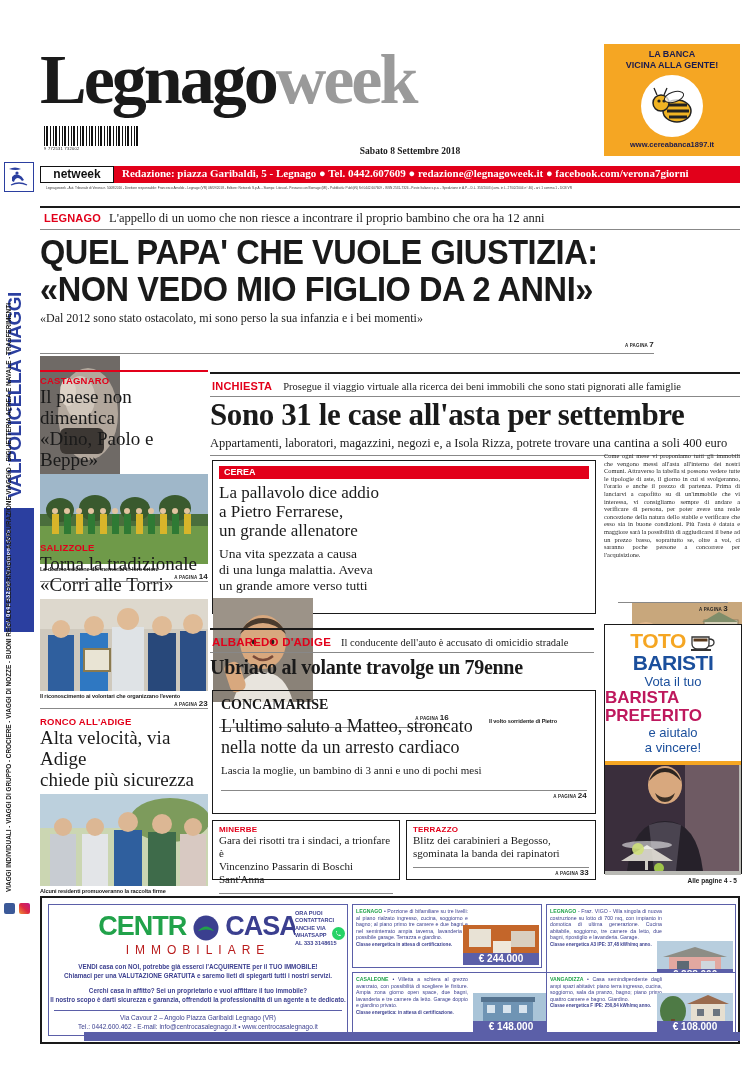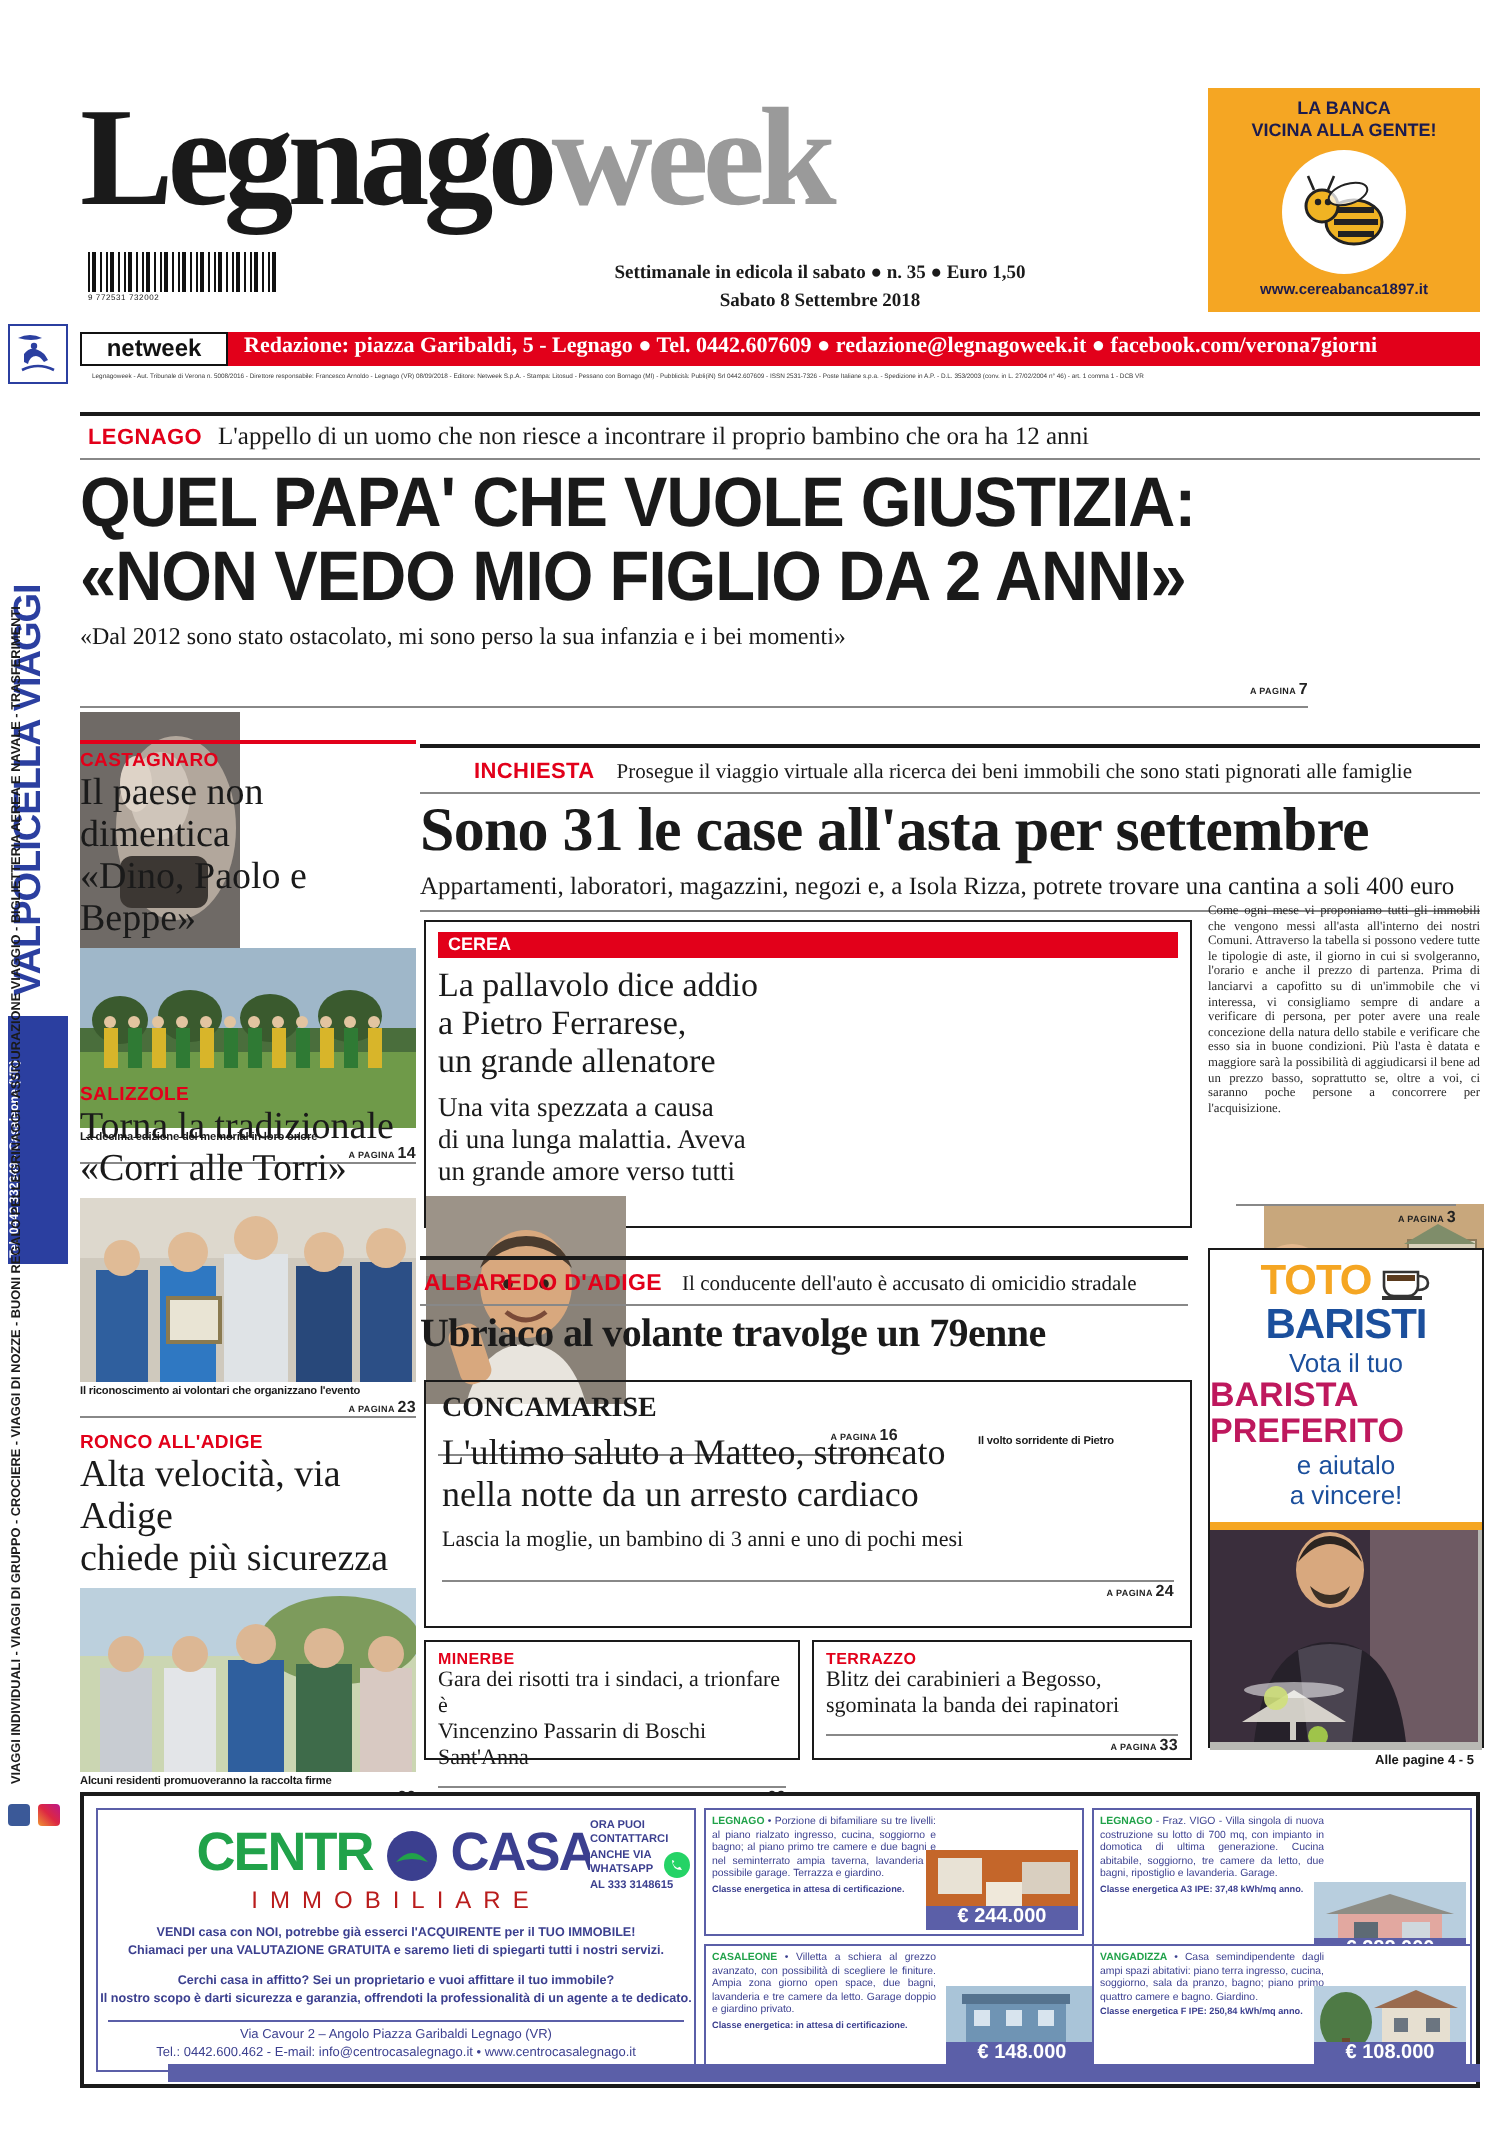--- a/index.html
+++ b/index.html
@@ -180,21 +180,20 @@
 
   <div class="abs" id="masthead">
     <div id="logo-text"><span>Legnago</span><span class="wk">week</span></div>
   </div>
 
   <div class="abs" id="barcode">
     <div class="bars"></div>
     <div class="num">9 772531 732002</div>
   </div>
 
-  <div class="abs" id="sub1">Settimanale in edicola il sabato ● n. 35 ● Euro 1,50</div>
   <div class="abs" id="sub2">Sabato 8 Settembre 2018</div>
 
   <div class="abs" id="bank-ad">
     <div class="bl">LA BANCA</div>
     <div class="bl" style="padding-top:0">VICINA ALLA GENTE!</div>
     <div id="bee">
       <svg width="62" height="62" viewBox="0 0 62 62">
         <ellipse cx="36" cy="36" rx="14" ry="11" fill="#f0b323" stroke="#222" stroke-width="1.5"></ellipse>
         <path d="M26 30 h20 M26 36 h22 M28 42 h18" stroke="#222" stroke-width="3" fill="none"></path>
         <circle cx="20" cy="28" r="8" fill="#f0b323" stroke="#222" stroke-width="1.5"></circle>
@@ -373,21 +372,21 @@
     </div>
     <div class="cap" style="margin-top:2px;">Alcuni residenti promuoveranno la raccolta firme</div>
     <div class="apagina">
       <span>A PAGINA</span>
       <b>32</b>
     </div>
   </div>
 
   <div class="abs" id="inchiesta">
     <div style="height:1.5px;background:#1a1a1a;"></div>
-    <div style="padding:2px 0 2px 2px;margin-left:25px;">
+    <div style="padding:2px 0 2px 2px;">
       <span class="kicker" id="inq-kicker">INCHIESTA</span>
       <span id="inq-sub">Prosegue il viaggio virtuale alla ricerca dei beni immobili che sono stati pignorati alle famiglie</span>
     </div>
     <div class="thin-rule"></div>
     <div id="inq-title">Sono 31 le case all'asta per settembre</div>
     <div id="inq-deck">Appartamenti, laboratori, magazzini, negozi e, a Isola Rizza, potrete trovare una cantina a soli 400 euro</div>
     <div class="thin-rule" style="margin-top:4px;"></div>
   </div>
 
   <div class="abs" id="cerea-box">

